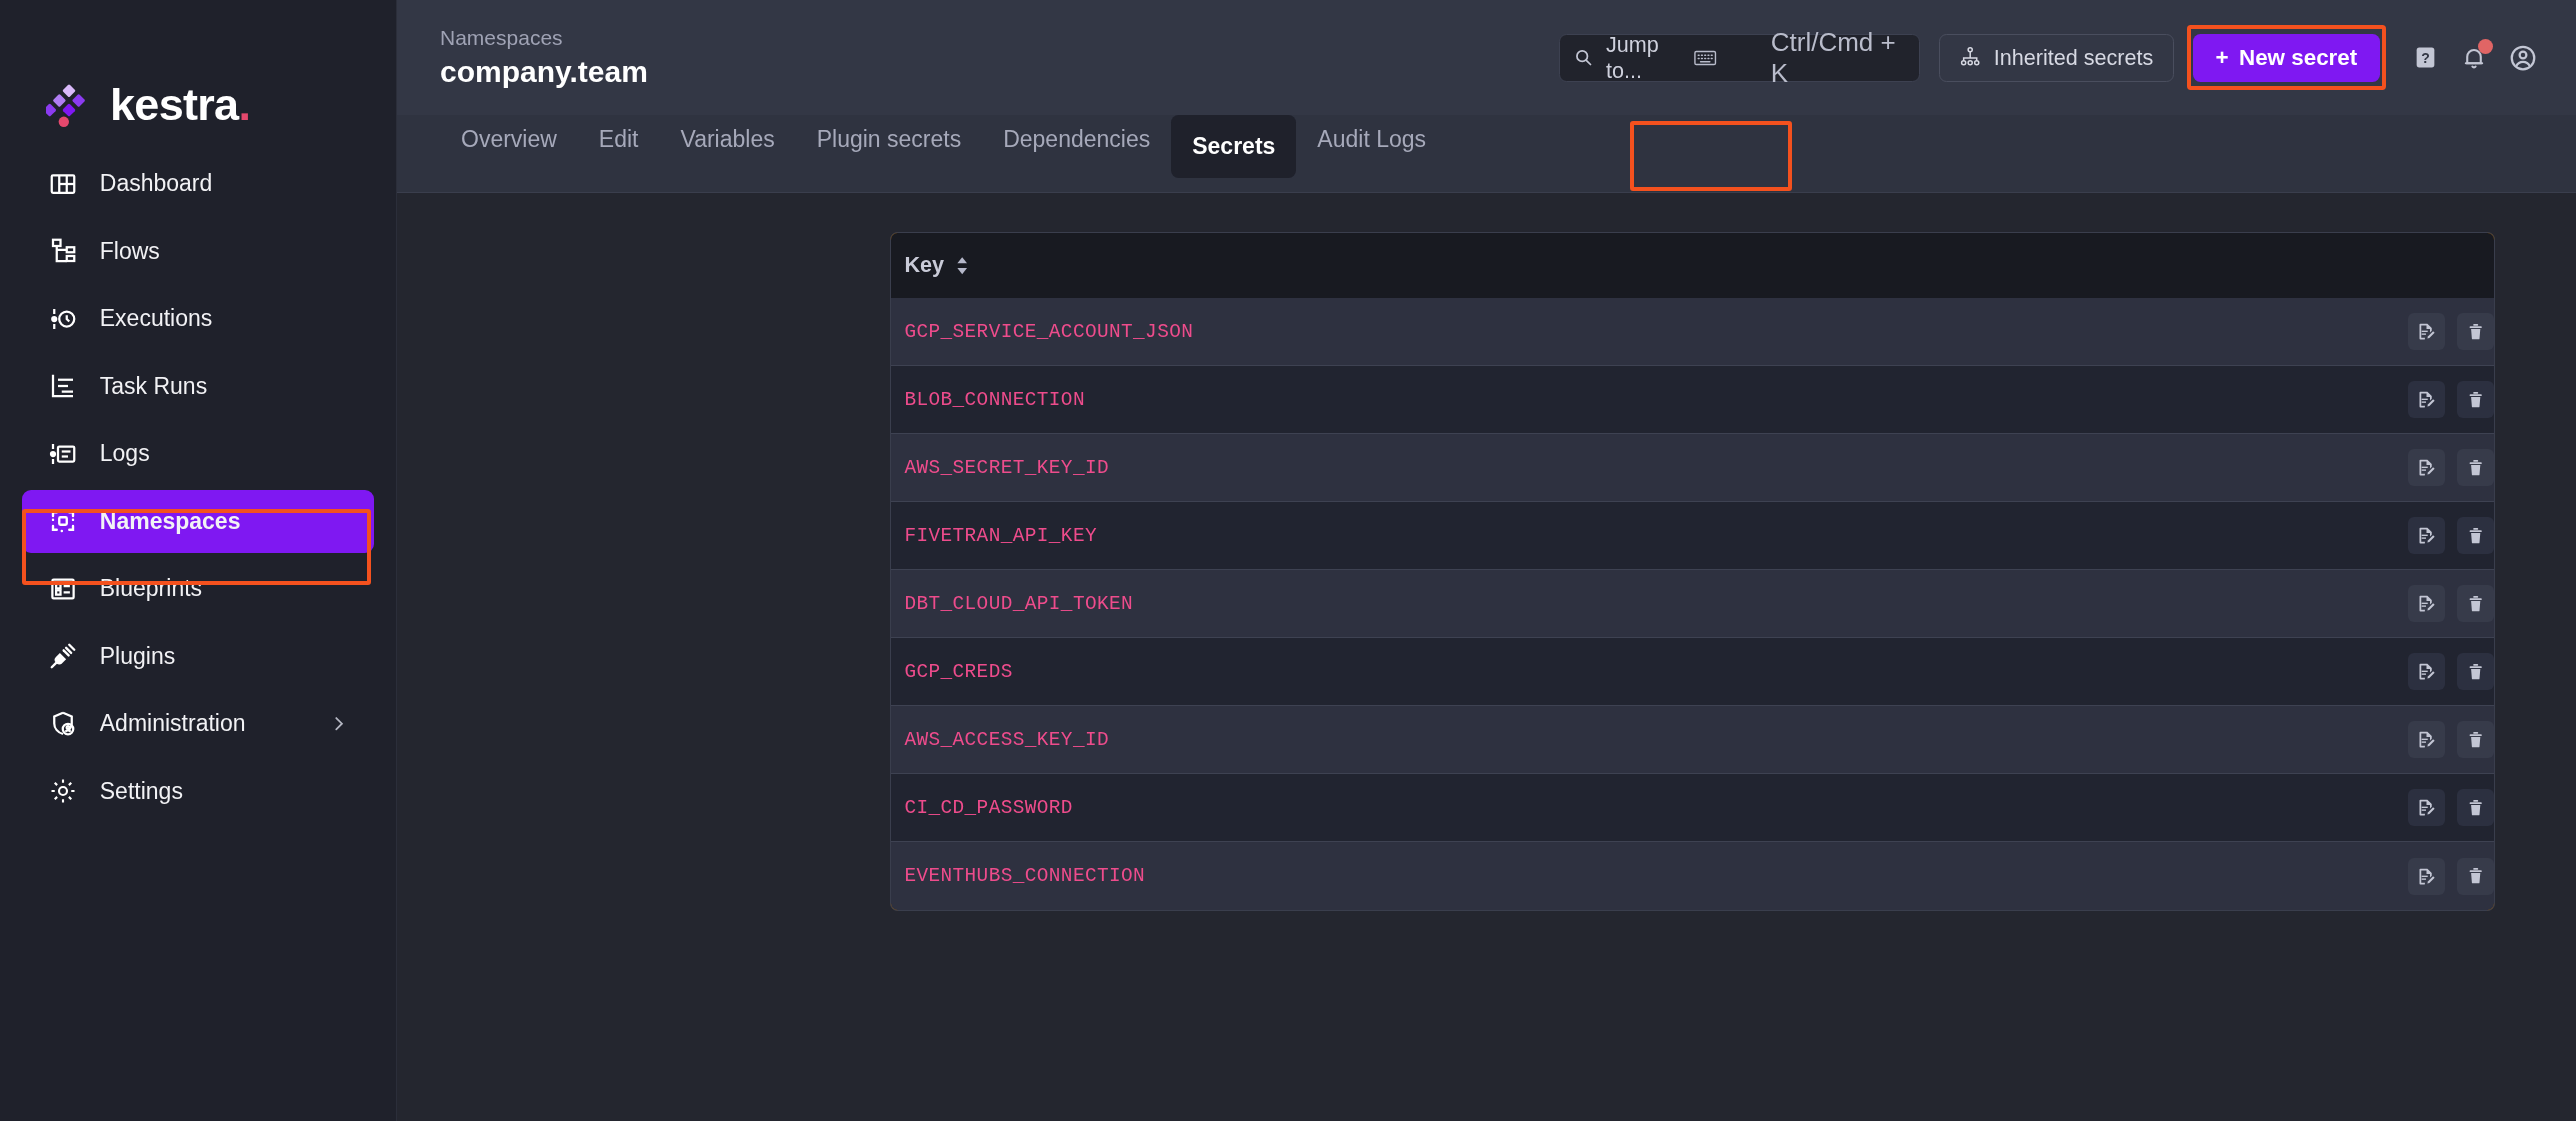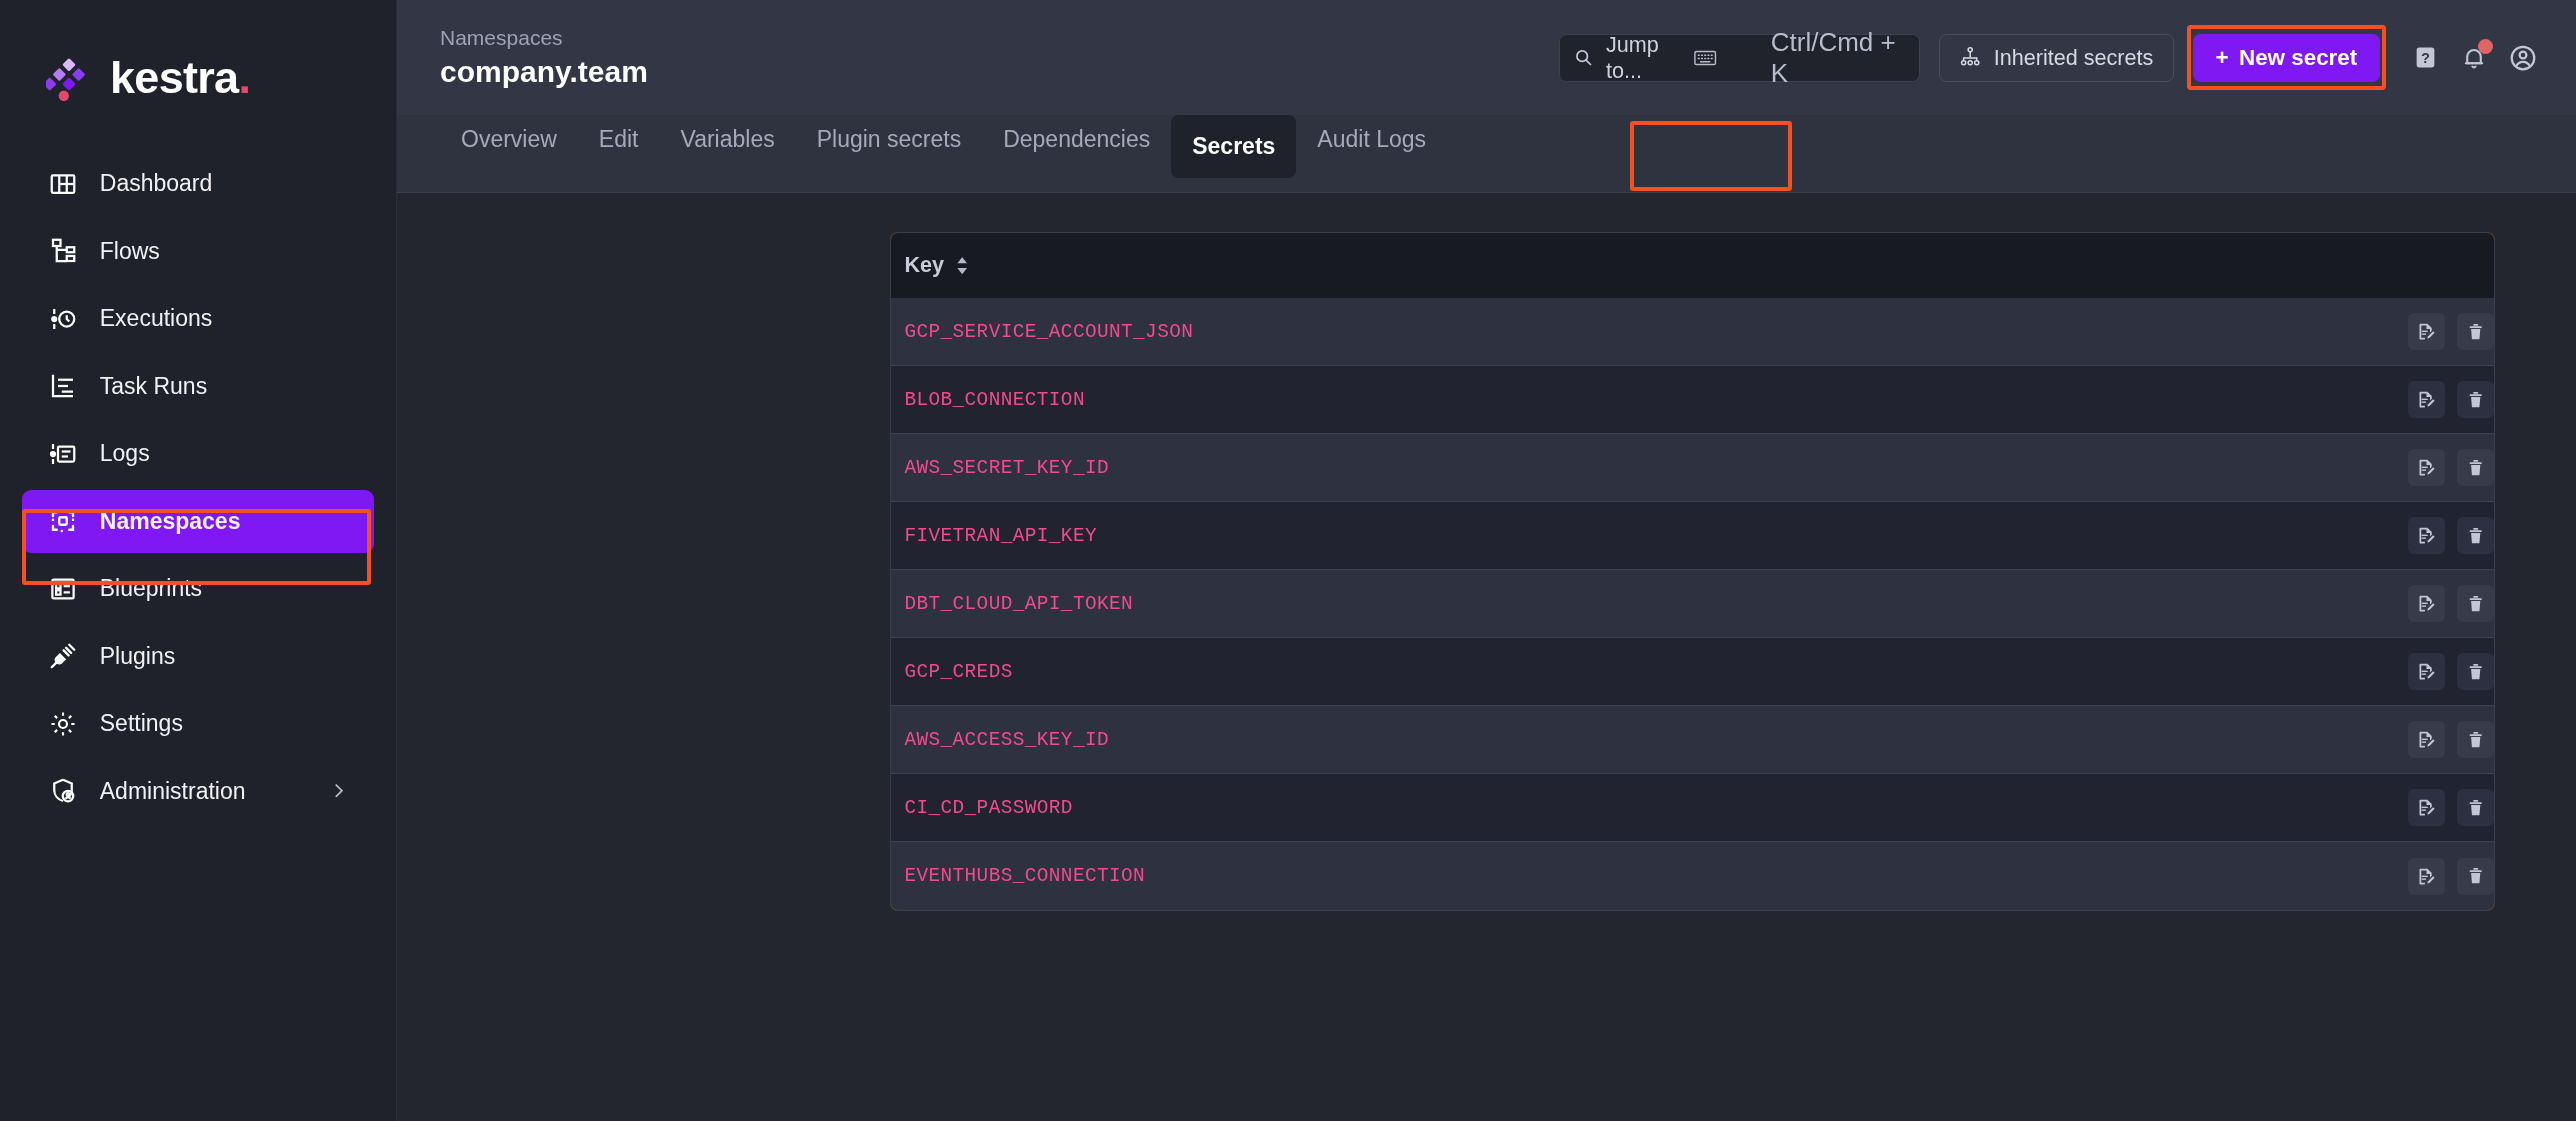--- a/index.html
+++ b/index.html
@@ -13,21 +13,21 @@
 
   
   .sidebar {
     width: 397px; height: 1121px;
     background: #1f212b;
     border-right: 1.5px solid #2b2e3a;
     flex: 0 0 397px;
     position: relative;
   }
   .logo-row {
-    display: flex; align-items: flex-start;
+    display: flex; align-items: flex-end;
     padding: 55px 0 0 46px;
     height: 127px;
   }
   .logo-mark { width: 46px; height: 46px; position: relative; margin-right: 18px; }
   .logo-word {
     font-size: 45px; font-weight: 700; color: #ffffff;
     letter-spacing: -0.7px; line-height: 1;
   }
   .logo-word .dot { color: #e4486d; }
 
@@ -311,44 +311,44 @@
             <path d="M9.5 9.5l5 5-3.2 3.2a3.2 3.2 0 0 1-4.5 0l-.5-.5a3.2 3.2 0 0 1 0-4.5z" fill="#ffffff" stroke="none"></path>
             <path d="M6.5 17.5L3 21"></path>
             <path d="M12.5 7.5l4 4"></path>
           </svg>
         </span>
         <span class="nav-label">Plugins</span>
       </div>
 
       <div class="nav-item">
         <span class="nav-icon">
-          <svg width="30" height="30" viewBox="0 0 24 24" fill="none" stroke="#ffffff" stroke-width="1.7">
-            <circle cx="12" cy="12" r="3.2"></circle>
-            <path d="M12 2.8v2.6M12 18.6v2.6M2.8 12h2.6M18.6 12h2.6M5.4 5.4l1.9 1.9M16.7 16.7l1.9 1.9M18.6 5.4l-1.9 1.9M7.3 16.7l-1.9 1.9"></path>
-          </svg>
-        </span>
-        <span class="nav-label">Settings</span>
-      </div>
-
-      <div class="nav-item">
-        <span class="nav-icon">
           <svg width="30" height="30" viewBox="0 0 24 24" fill="none" stroke="#ffffff" stroke-width="1.8">
             <path d="M12 3l7 3v5.5c0 2-1 3.8-2.5 5.2"></path>
             <path d="M12 3L5 6v5.5c0 4 3 7.3 7 8.5"></path>
             <circle cx="16" cy="16" r="4.2"></circle>
             <circle cx="16" cy="14.8" r="1.1"></circle>
               <path d="M13.9 18.2a2.6 2.6 0 0 1 4.2 0"></path>
           </svg>
         </span>
         <span class="nav-label">Administration</span>
         <span class="chevron">
           <svg width="19.4" height="19.4" viewBox="0 0 24 24" fill="none" stroke="#cfd1dd" stroke-width="2.2" stroke-linecap="round">
             <path d="M9 5l7 7-7 7"></path>
           </svg>
         </span>
+      </div>
+
+      <div class="nav-item">
+        <span class="nav-icon">
+          <svg width="30" height="30" viewBox="0 0 24 24" fill="none" stroke="#ffffff" stroke-width="1.7">
+            <circle cx="12" cy="12" r="3.2"></circle>
+            <path d="M12 2.8v2.6M12 18.6v2.6M2.8 12h2.6M18.6 12h2.6M5.4 5.4l1.9 1.9M16.7 16.7l1.9 1.9M18.6 5.4l-1.9 1.9M7.3 16.7l-1.9 1.9"></path>
+          </svg>
+        </span>
+        <span class="nav-label">Settings</span>
       </div>
 
     </nav>
 
     <div class="hl-sidebar"></div>
   </aside>
 
   <section class="main">
 
     <header class="topbar">

